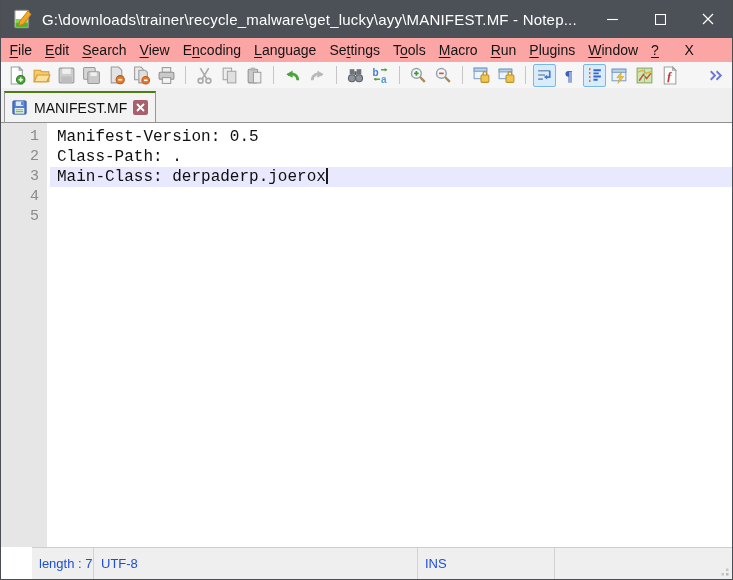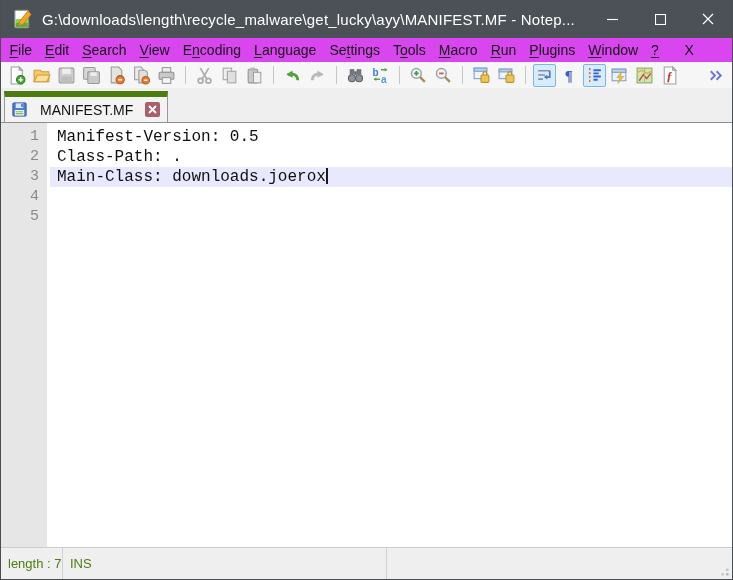--- a/index.html
+++ b/index.html
@@ -7,52 +7,52 @@
   .window{width:733px;height:580px;display:flex;flex-direction:column;
     font-family:"Liberation Sans",sans-serif;background:#fff;
     border-left:1px solid #4a4e52;border-right:1px solid #4a4e52;border-bottom:1px solid #4a4e52;}
   
   .titlebar{flex:0 0 38px;background:#4b5157;display:flex;align-items:center;color:#fff;}
   .app-icon{width:22px;height:22px;margin:0 9px 0 10px;flex:0 0 22px;}
   .title-text{font-size:15px;white-space:nowrap;overflow:hidden;letter-spacing:.2px;}
   .win-controls{margin-left:auto;display:flex;height:100%;}
   .win-btn{width:48px;height:100%;display:flex;align-items:center;justify-content:center;cursor:default;}
   
-  .menubar{flex:0 0 24px;background:#d946ef;display:flex;align-items:center;font-size:14px;color:#141414;padding-left:2px;}
+  .menubar{flex:0 0 24px;background:#fca5a5;display:flex;align-items:center;font-size:14px;color:#141414;padding-left:2px;}
   .menu-item{padding:2px 6.5px;white-space:nowrap;}
   .menu-item u{text-underline-offset:2px;}
   .menubar-close{margin-left:13px;padding:2px 6px;font-size:14px;}
   
   .toolbar{flex:0 0 26px;background:#f6f6f6;display:flex;align-items:center;padding-left:3px;}
   .tool-btn{width:23px;height:23px;margin:0 1px;display:flex;align-items:center;justify-content:center;
     border:1px solid transparent;border-radius:2px;}
   .tool-btn svg{width:19px;height:19px;display:block;}
   .tool-btn.toggled{background:#d9ecfb;border-color:#79b7e8;}
   .tool-sep{width:1px;height:18px;background:#c6c6c6;margin:0 6px;flex:0 0 1px;}
   .tool-btn.chevron{margin-left:auto;margin-right:5px;}
   
   .tabbar{flex:0 0 34px;background:#efefef;display:flex;align-items:flex-end;padding-left:3px;}
-  .tab{height:31px;display:flex;align-items:center;gap:12px;background:#f3f3f3;
-    border:1px solid #989898;border-bottom:none;border-top:6px solid #4d7c0f;padding:0 7px 0 6px;}
+  .tab{height:31px;display:flex;align-items:center;gap:6px;background:#f3f3f3;
+    border:1px solid #989898;border-bottom:none;border-top:2px solid #4d7c0f;padding:0 7px 0 6px;}
   .tab-icon{width:17px;height:17px;flex:0 0 17px;}
   .tab-label{font-size:14px;color:#111;}
   .tab-close{width:15px;height:15px;background:#a8606c;border-radius:2px;display:flex;align-items:center;justify-content:center;}
   
   .editor{flex:1 1 auto;display:flex;background:#fff;border-top:1px solid #8f8f8f;overflow:hidden;}
   .gutter{flex:0 0 49px;background:#e6e6e6;border-right:3px solid #ffffff;
     font-family:"Liberation Mono","DejaVu Sans Mono",monospace;font-size:15px;color:#8a8a8a;
     text-align:right;padding-top:4px;}
   .ln{height:20px;line-height:20px;padding-right:8px;}
   .code{flex:1 1 auto;font-family:"Liberation Mono","DejaVu Sans Mono",monospace;font-size:16px;color:#101010;padding-top:4px;}
   .code-line{height:20px;line-height:20px;padding-left:7px;white-space:pre;}
   .code-line.hl{background:#e8e8ff;}
   .caret{display:inline-block;width:2px;height:16px;background:#1a1a1a;vertical-align:-3px;}
   
   .statusbar{flex:0 0 32px;background:#efefef;border-top:1px solid #cdcdcd;display:flex;align-items:stretch;
-    font-size:13px;color:#4d7c0f;}
+    font-size:13px;color:#1d4ed8;margin-left:31px;}
   .status-sec{display:flex;align-items:center;padding-left:7px;border-right:1px solid #d2d2d2;
     white-space:pre;overflow:hidden;}
   .status-sec:nth-child(1){flex:0 0 62px;}
   .status-sec:nth-child(2){flex:0 0 324px;}
   .status-sec:nth-child(3){flex:0 0 137px;}
   .status-sec:nth-child(4){flex:0 0 148px;}
   .status-sec:nth-child(5){flex:0 0 43px;text-decoration:underline;}
   .status-grip{flex:1 1 auto;position:relative;}
   .status-grip svg{position:absolute;right:2px;bottom:2px;}
 </style>
@@ -63,21 +63,21 @@
 
   <div class="titlebar">
     <span class="app-icon">
       <svg viewBox="0 0 20 20">
           <rect x="3.5" y="2" width="12.5" height="16" rx="1" fill="#fff" stroke="#8a8a8a"></rect>
           <path d="M4.2 10h11.1v7.2H4.2z" fill="#8ed44a"></path>
           <path d="M4.2 13.5h11.1v3.7H4.2z" fill="#57b12c"></path>
           <path d="M15.5 2.5L8 12l-1 4 4-1 7.2-9.2z" fill="#f5a623" stroke="#b97e14" stroke-width="0.8"></path>
         </svg>
     </span>
-    <span class="title-text">G:\downloads\length\recycle_malware\get_lucky\ayy\MANIFEST.MF - Notep...</span>
+    <span class="title-text">G:\downloads\trainer\recycle_malware\get_lucky\ayy\MANIFEST.MF - Notep...</span>
     <div class="win-controls">
       <div class="win-btn">
         <svg width="11" height="11" viewBox="0 0 11 11">
             <path d="M0 5.5h11" stroke="#fff" stroke-width="1.1"></path>
           </svg>
       </div>
       <div class="win-btn">
         <svg width="11" height="11" viewBox="0 0 11 11">
             <rect x="0.5" y="0.5" width="10" height="10" fill="none" stroke="#fff" stroke-width="1.1"></rect>
           </svg>
@@ -364,28 +364,29 @@
     <div class="gutter" id="gutter">
         <div class="ln">1</div>
         <div class="ln">2</div>
         <div class="ln">3</div>
         <div class="ln">4</div>
         <div class="ln">5</div>
       </div>
     <div class="code" id="code">
         <div class="code-line"><span>Manifest-Version: 0.5</span></div>
         <div class="code-line"><span>Class-Path: .</span></div>
-        <div class="code-line hl"><span>Main-Class: downloads.joerox</span><span class="caret"></span></div>
+        <div class="code-line hl"><span>Main-Class: derpaderp.joerox</span><span class="caret"></span></div>
         <div class="code-line"><span></span></div>
         <div class="code-line"><span></span></div>
       </div>
   </div>
 
   <div class="statusbar" id="statusbar">
       <div class="status-sec">length : 7</div>
+      <div class="status-sec">UTF-8</div>
       <div class="status-sec">INS</div>
       <div class="status-grip">
         <svg width="14" height="14" viewBox="0 0 14 14">
           <rect x="10" y="10" width="2.5" height="2.5" fill="#b9b9b9"></rect>
           <rect x="10" y="5.5" width="2.5" height="2.5" fill="#c6c6c6"></rect>
           <rect x="5.5" y="10" width="2.5" height="2.5" fill="#c6c6c6"></rect>
         </svg>
       </div>
     </div>
 

